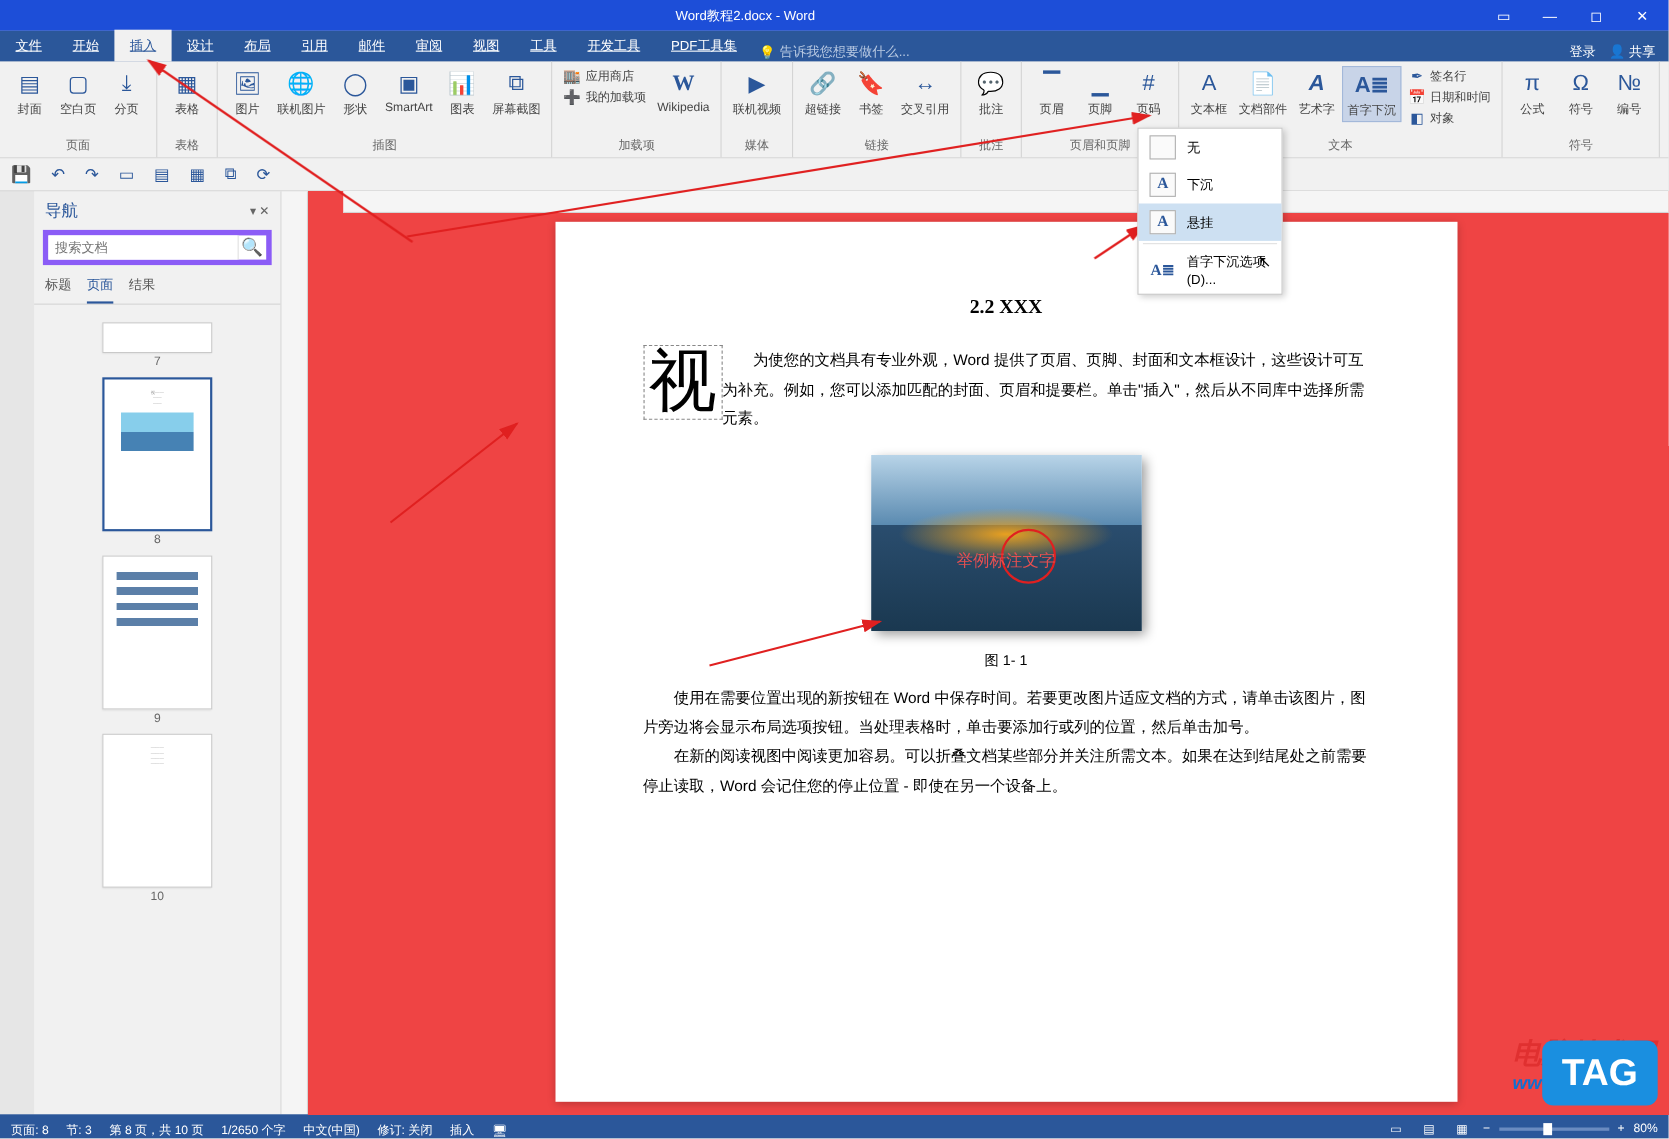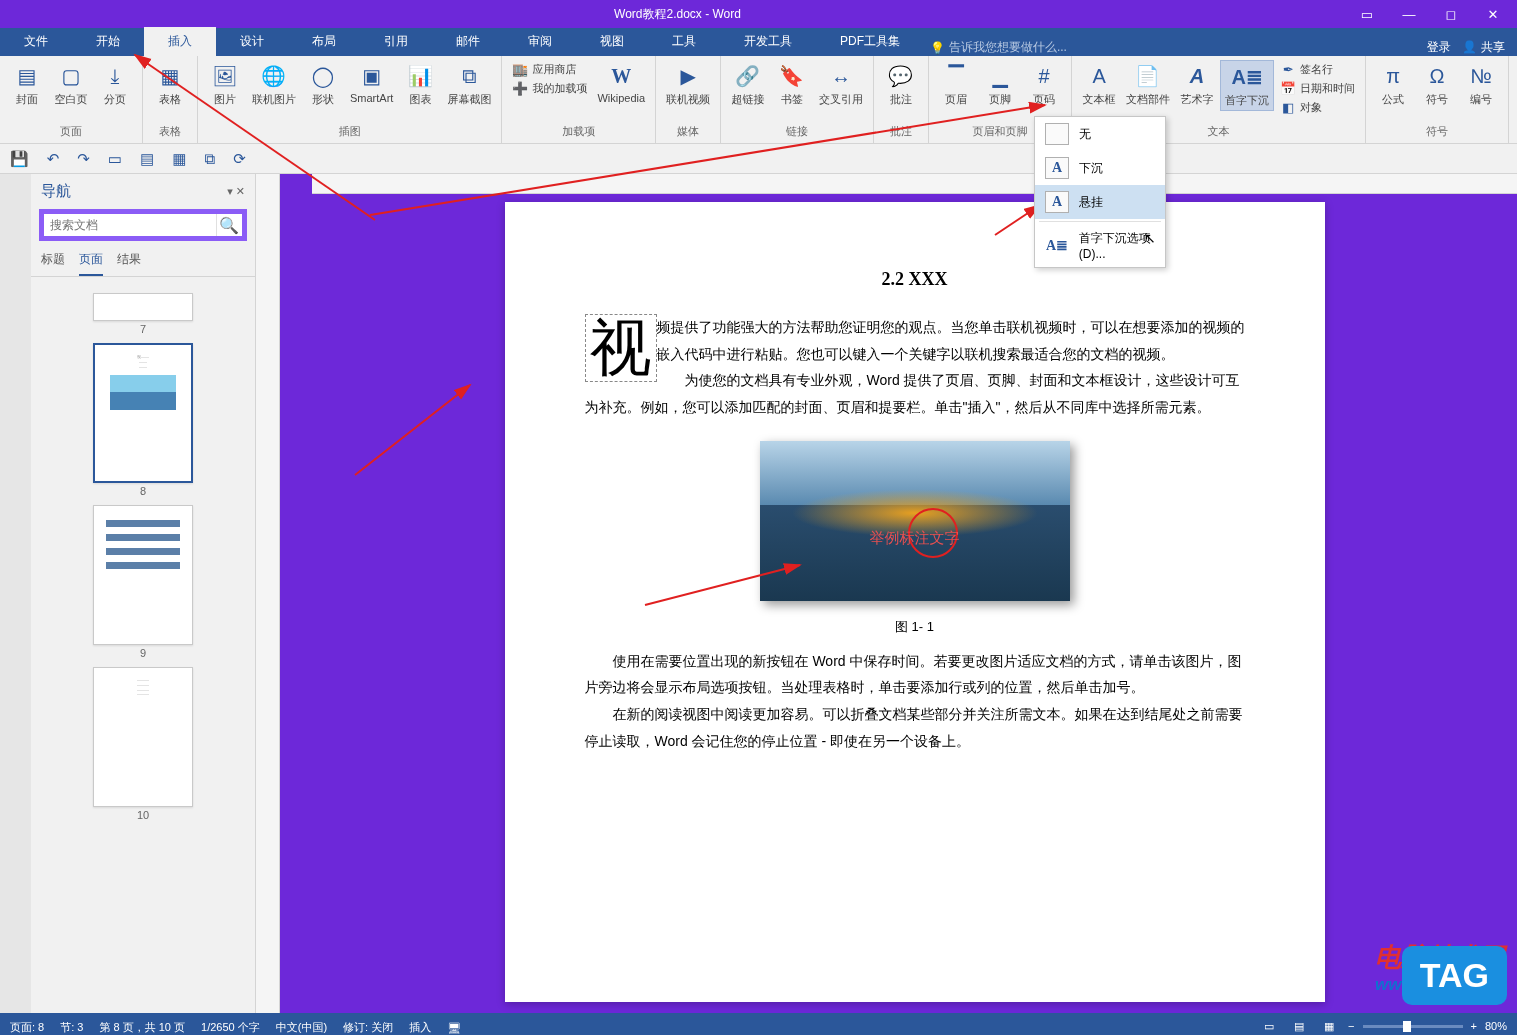--- a/index.html
+++ b/index.html
@@ -1,27 +1,27 @@
 <!DOCTYPE html>
 <html><head>
 <meta charset="utf-8">
 <style>
 * { margin: 0; padding: 0; box-sizing: border-box; font-family: "Microsoft YaHei", sans-serif; }
 body { background: #e6e6e6; width: 1517px; height: 1035px; overflow: hidden; position: relative; }
 
 
-.title-bar { background: #6d28d9; height: 28px; display: flex; align-items: center; color: #fff; font-size: 12px; }
+.title-bar { background: #1d4ed8; height: 28px; display: flex; align-items: center; color: #fff; font-size: 12px; }
 .title-bar .left-icons { display:flex; gap:6px; padding-left:8px; }
 .title-bar .title { flex:1; text-align:center; }
 .title-bar .win-controls { display:flex; gap:2px; padding-right:4px; }
 .title-bar .win-controls span { width:40px; height:28px; display:flex; align-items:center; justify-content:center; font-size:13px; }
 
 
 .menu-tabs { background:#2b579a; height:28px; display:flex; align-items:flex-end; color:#fff; font-size:12px; }
-.menu-tabs .tab { padding:6px 24px; cursor:pointer; }
+.menu-tabs .tab { padding:6px 14px; cursor:pointer;text-decoration:underline; }
 .menu-tabs .tab.active { background:#f1f1f1; color:#2b579a; }
 .menu-tabs .tell { color:#b7c8e1; margin-left:6px; display:flex; align-items:center; gap:4px; }
 .menu-tabs .right { margin-left:auto; display:flex; align-items:center; gap:12px; padding-right:12px; }
 
 
 .ribbon { background:#f1f1f1; height:88px; display:flex; border-bottom:1px solid #d4d4d4; }
 .group { display:flex; flex-direction:column; justify-content:space-between; border-right:1px solid #d4d4d4; padding:4px 6px 2px; }
 .group .items { display:flex; gap:2px; align-items:flex-start; }
 .group .label { text-align:center; font-size:11px; color:#666; padding-bottom:2px; }
 .ritem { display:flex; flex-direction:column; align-items:center; gap:2px; padding:2px 4px; font-size:11px; color:#444; cursor:pointer; min-width:42px; }
@@ -48,29 +48,29 @@
 .thumbs { flex:1; overflow:auto; padding:10px 0; text-align:center; }
 .thumb { width:100px; height:140px; background:#fff; border:1px solid #c9c9c9; margin:6px auto 2px; position:relative; box-shadow:0 1px 2px rgba(0,0,0,.1); }
 .thumb.small { height:28px; }
 .thumb.sel { border:2px solid #2b579a; }
 .thumb .tcontent { position:absolute; inset:10px; font-size:4px; color:#999; line-height:1.2; overflow:hidden; }
 .thumb .timg { position:absolute; top:30px; left:15px; right:15px; height:35px; background:linear-gradient(to bottom,#87ceeb 50%,#4682b4 50%); }
 .thumb .ttable { position:absolute; top:14px; left:12px; right:12px; height:50px; background:repeating-linear-gradient(#5b7fa8 0 7px,#fff 7px 14px); }
 .pnum { font-size:11px; color:#666; margin-bottom:8px; }
 
 .ruler-v { width:24px; background:#f5f5f5; border-right:1px solid #d4d4d4; }
-.doc-area { flex:1; background:#6d28d9; overflow:auto; position:relative;padding-left:32px; }
+.doc-area { flex:1; background:#ef4444; overflow:auto; position:relative;padding-left:32px; }
 .ruler-h { height:20px; background:#f5f5f5; border-bottom:1px solid #d4d4d4; margin-left:0; }
 .page { width:820px; min-height:800px; background:#fff; margin:8px auto 20px; box-shadow:0 2px 8px rgba(0,0,0,.25); padding:60px 80px; position:relative; font-family:"SimSun",serif; font-size:14px; line-height:1.9; color:#000; }
 .page h2 { text-align:center; font-family:"Times New Roman",serif; font-weight:bold; font-size:18px; margin-bottom:18px; }
 .dropcap-box { float:left; border:1px dashed #888; padding:2px 2px; margin-right:0; margin-bottom:0; }
 .dropcap { font-size:62px; line-height:1; font-family:"SimSun",serif; display:block; padding:0 2px; }
 .p-indent { text-indent:2em; }
 .fig { text-align:center; margin:20px 0 8px; }
-.fig .img { display:inline-block; width:310px; height:160px; position:relative; box-shadow:4px 4px 10px rgba(0,0,0,.4); background:linear-gradient(to bottom,#b8d4e8 0%,#5a8ab0 40%,#2a4d6e 40%,#1a3850 100%); overflow:hidden; }
+.fig .img { display:inline-block; width:246px; height:160px; position:relative; box-shadow:4px 4px 10px rgba(0,0,0,.4); background:linear-gradient(to bottom,#b8d4e8 0%,#5a8ab0 40%,#2a4d6e 40%,#1a3850 100%); overflow:hidden; }
 .fig .img::before { content:""; position:absolute; top:30%; left:10%; right:10%; height:30%; background:radial-gradient(ellipse at center,#e8a020 0%,transparent 70%); }
 .fig .circle { position:absolute; top:42%; left:48%; width:50px; height:50px; border:2px solid #e02020; border-radius:50%; }
 .fig .overlay-text { position:absolute; bottom:30%; left:0; right:0; text-align:center; color:#e85050; font-size:15px; font-family:"SimSun"; }
 .fig-caption { text-align:center; font-size:13px; margin-top:6px; }
 
 
 .dropmenu { position:absolute; top:116px; left:1034px; width:132px; background:#fff; border:1px solid #c6c6c6; box-shadow:2px 2px 6px rgba(0,0,0,.2); z-index:100; font-size:12px; }
 .dropmenu .mi { display:flex; align-items:center; gap:10px; padding:6px 10px; cursor:pointer; }
 .dropmenu .mi:hover, .dropmenu .mi.hover { background:#cde0f2; }
 .dropmenu .mico { width:24px; height:22px; display:flex; align-items:center; justify-content:center; border:1px solid transparent; font-size:14px; color:#2b579a; font-weight:bold; font-family:"Times New Roman"; }
@@ -389,21 +389,20 @@
   <div class="ruler-v"></div>
 
   <div class="doc-area">
     <div class="ruler-h"></div>
     <div class="page">
       <h2>2.2 XXX</h2>
       <p>
         <span class="dropcap-box">
             <span class="dropcap">视</span>
           </span>
-        <span>频提供了功能强大的方法帮助您证明您的观点。当您单击联机视频时，可以在想要添加的视频的嵌入代码中进行粘贴。您也可以键入一个关键字以联机搜索最适合您的文档的视频。</span>
       </p>
       <p class="p-indent">为使您的文档具有专业外观，Word 提供了页眉、页脚、封面和文本框设计，这些设计可互为补充。例如，您可以添加匹配的封面、页眉和提要栏。单击"插入"，然后从不同库中选择所需元素。</p>
       <div class="fig">
         <div class="img">
           <div class="circle"></div>
           <div class="overlay-text">举例标注文字</div>
         </div>
         <div class="fig-caption">图 1- 1</div>
       </div>
       <p class="p-indent">使用在需要位置出现的新按钮在 Word 中保存时间。若要更改图片适应文档的方式，请单击该图片，图片旁边将会显示布局选项按钮。当处理表格时，单击要添加行或列的位置，然后单击加号。</p>

